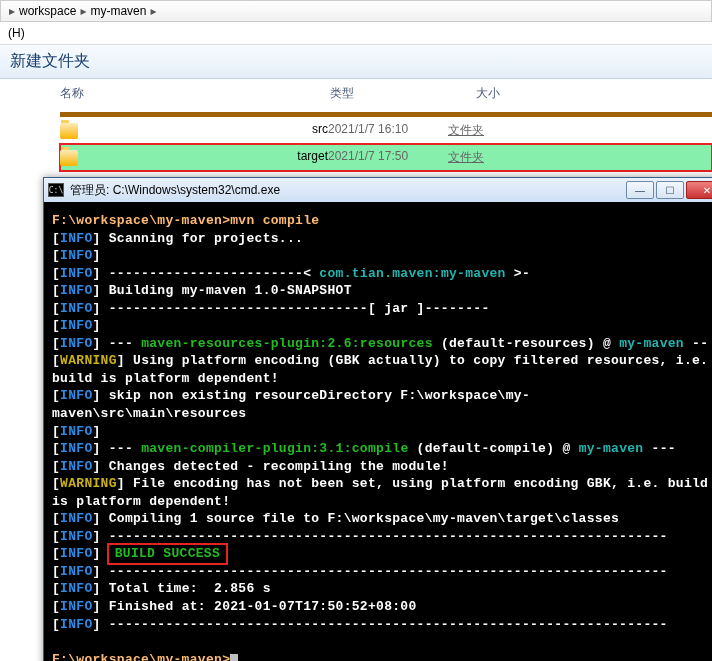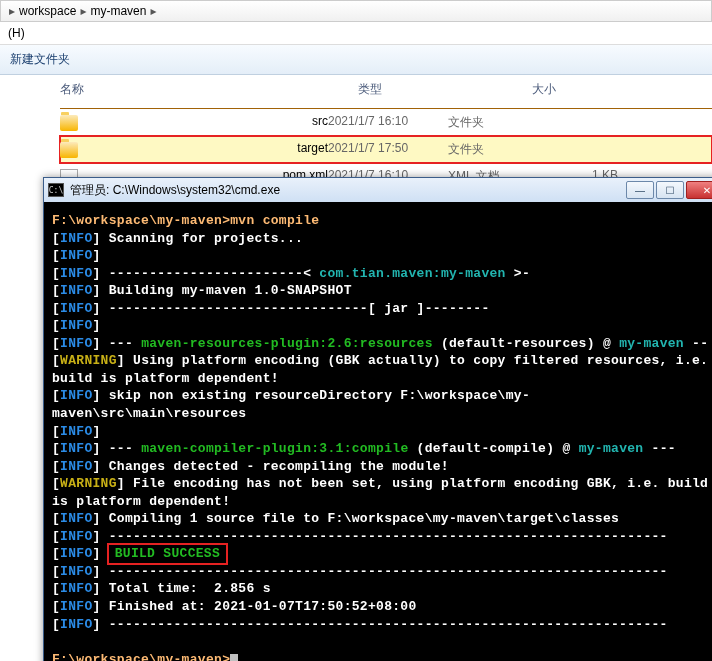--- a/index.html
+++ b/index.html
@@ -2,36 +2,36 @@
 <html><head>
 <meta charset="utf-8">
 <style>
 * { box-sizing: border-box; margin: 0; padding: 0; }
 body { font-family: "Segoe UI", Tahoma, sans-serif; font-size: 12px; background: #fff; width: 712px; height: 661px; overflow: hidden; position: relative; }
 
 
 .breadcrumb { background: linear-gradient(#fff, #f0f0f0); border: 1px solid #ccc; padding: 3px 8px; display: flex; align-items: center; gap: 4px; font-size: 12px; }
 .breadcrumb .sep { color: #555; }
 .menubar { padding: 4px 8px; font-size: 12px; border-bottom: 1px solid #ddd; }
-.toolbar { background: linear-gradient(#f7fbff, #e4eef8); padding: 6px 10px; border-bottom: 1px solid #c0d0e0; font-size: 12px; }
+.toolbar { background: linear-gradient(#f7fbff, #e4eef8); padding: 6px 10px; border-bottom: 1px solid #c0d0e0; font-size: 16px; }
 .toolbar span { color: #1a3e6e; }
 
 
 .filelist-wrap { padding: 0 0 0 60px; }
-.columns { display: flex; padding: 6px 0 10px; color: #4a5a7a; border-bottom: 1px solid #a16207; gap: 28px; }
+.columns { display: flex; padding: 6px 0 10px; color: #4a5a7a; border-bottom: 5px solid #a16207; }
 .col-name { flex: 0 0 270px; } .col-date { flex: 0 0 120px; } .col-type { flex: 0 0 110px; } .col-size { flex: 0 0 60px; text-align: right; }
 .row { display: flex; align-items: center; padding: 5px 0; }
 .row .icon { width: 18px; height: 16px; margin-right: 6px; display: inline-block; }
 .folder-icon { background: linear-gradient(#fceabb, #f8b500); border-radius: 2px; position: relative; }
 .folder-icon::before { content: ""; position: absolute; top: -3px; left: 1px; width: 8px; height: 3px; background: #f8d060; border-radius: 1px 1px 0 0; }
 .file-icon { background: #fff; border: 1px solid #aaa; position: relative; }
 .row .txt { display: flex; flex: 1; }
-.row.highlighted { outline: 2px solid #e62222; outline-offset: -1px; background: #fef9c3; }
+.row.highlighted { outline: 2px solid #e62222; outline-offset: -1px; background: #86efac; }
 .rowname { flex: 0 0 244px; text-align: right; }
-.rowdate { flex: 0 0 120px; color: #666; } .rowtype { flex: 0 0 110px; color: #666; } .rowsize { flex: 0 0 60px; text-align: right; color: #666; }
+.rowdate { flex: 0 0 120px; color: #666; } .rowtype { flex: 0 0 110px; color: #666; text-decoration: underline; } .rowsize { flex: 0 0 60px; text-align: right; color: #666; }
 
 
 .console-win { position: absolute; left: 43px; top: 177px; width: 690px; border: 1px solid #3b5d8a; box-shadow: 0 0 8px rgba(0,0,0,0.4); background: #000; }
 .titlebar { background: linear-gradient(#e9f1fb, #cfe0f4); display: flex; align-items: center; padding: 3px 4px; font-size: 12px; }
 .titlebar .cmd-icon { width: 16px; height: 14px; background: #000; border: 1px solid #555; margin-right: 6px; display: inline-flex; align-items: center; justify-content: center; color: #ccc; font-size: 8px; font-family: monospace; }
 .titlebar .title { flex: 1; color: #000; }
 .winbtn { width: 28px; height: 18px; margin-left: 2px; border: 1px solid #6c88aa; border-radius: 2px; background: linear-gradient(#f4f8fd, #d7e4f2); display: inline-flex; align-items: center; justify-content: center; font-size: 10px; color: #304a66; }
 .winbtn.close { background: linear-gradient(#f08080, #c83232); color: #fff; border-color: #a02020; width: 42px; }
 
 .console { background: #000; padding: 10px 8px 16px; font-family: "Consolas", "Courier New", monospace; font-size: 13px; line-height: 1.35; color: #c0c0c0; white-space: pre-wrap; font-weight: bold; letter-spacing: 0.3px; }

